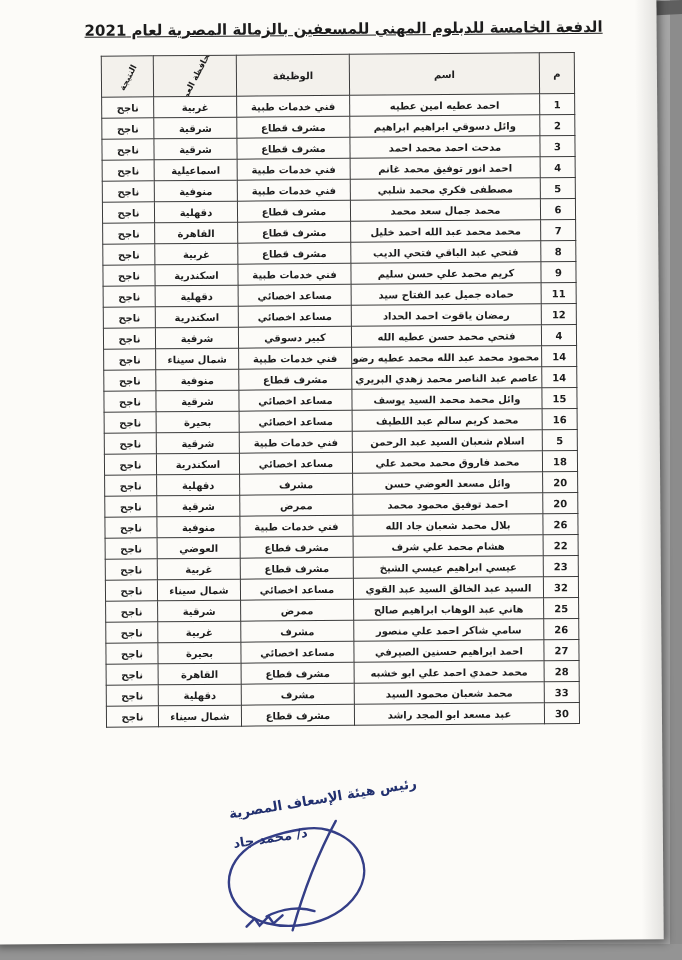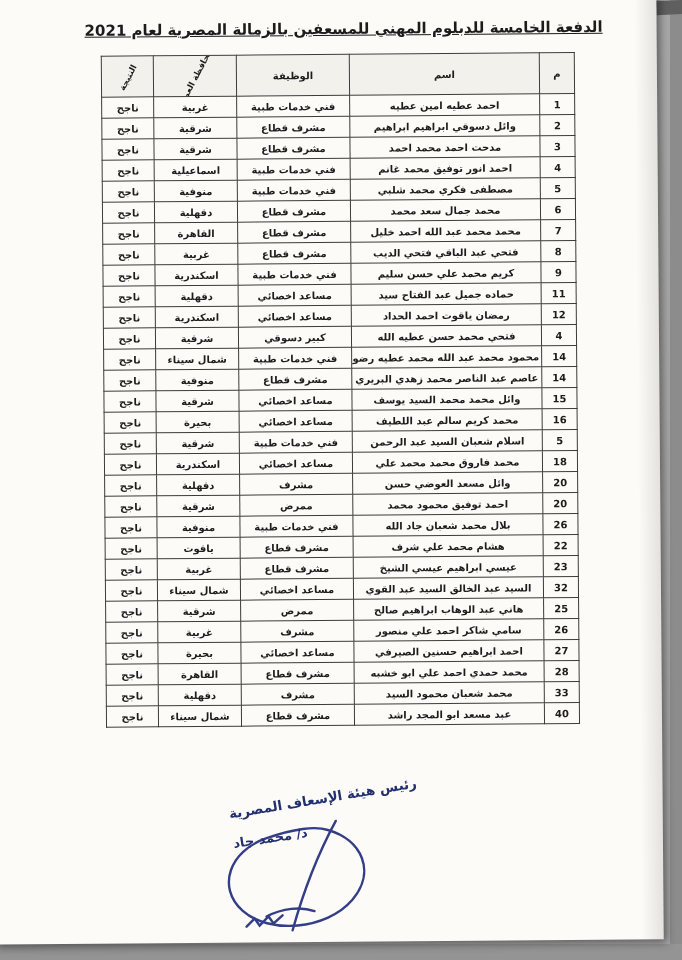--- a/index.html
+++ b/index.html
@@ -243,21 +243,21 @@
           <td class="c-num">26</td>
           <td class="c-name">بلال محمد شعبان جاد الله</td>
           <td class="c-job">فني خدمات طبية</td>
           <td class="c-gov">منوفية</td>
           <td class="c-result">ناجح</td>
         </tr>
         <tr>
           <td class="c-num">22</td>
           <td class="c-name">هشام محمد علي شرف</td>
           <td class="c-job">مشرف قطاع</td>
-          <td class="c-gov">ياقوت</td>
+          <td class="c-gov">العوضي</td>
           <td class="c-result">ناجح</td>
         </tr>
         <tr>
           <td class="c-num">23</td>
           <td class="c-name">عيسي ابراهيم عيسي الشيخ</td>
           <td class="c-job">مشرف قطاع</td>
           <td class="c-gov">غربية</td>
           <td class="c-result">ناجح</td>
         </tr>
         <tr>
@@ -296,21 +296,21 @@
           <td class="c-result">ناجح</td>
         </tr>
         <tr>
           <td class="c-num">33</td>
           <td class="c-name">محمد شعبان محمود السيد</td>
           <td class="c-job">مشرف</td>
           <td class="c-gov">دقهلية</td>
           <td class="c-result">ناجح</td>
         </tr>
         <tr>
-          <td class="c-num">40</td>
+          <td class="c-num">30</td>
           <td class="c-name">عبد مسعد ابو المجد راشد</td>
           <td class="c-job">مشرف قطاع</td>
           <td class="c-gov">شمال سيناء</td>
           <td class="c-result">ناجح</td>
         </tr>
       </tbody>
   </table>
 
   <div class="sig">
     <div class="sig-line1">رئيس هيئة الإسعاف المصرية</div>

